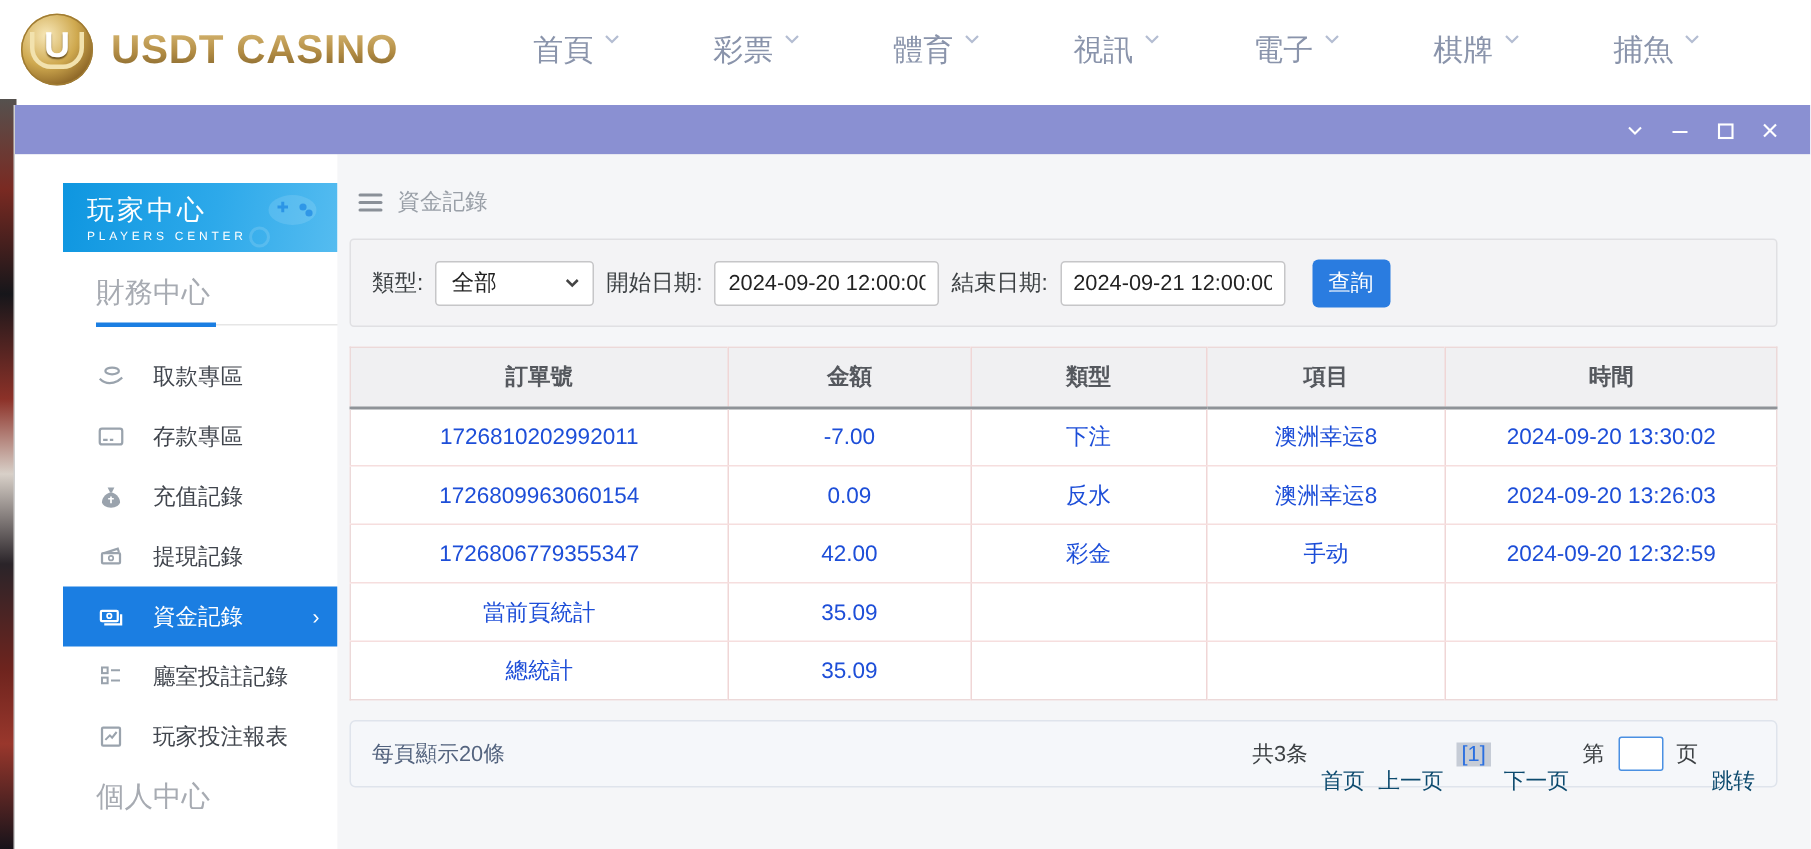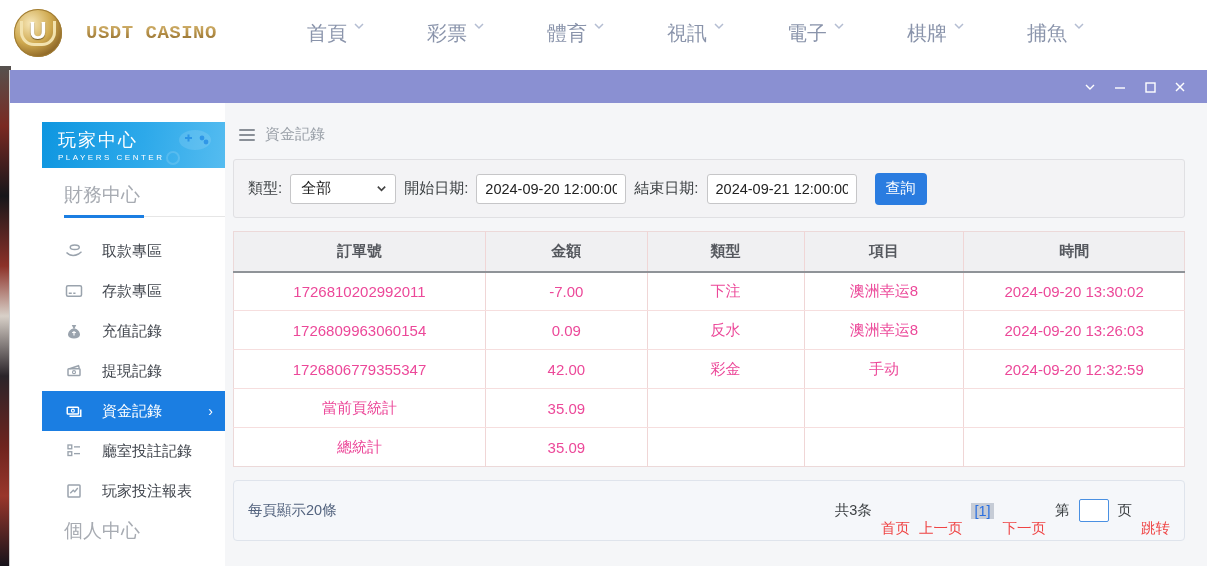--- a/index.html
+++ b/index.html
@@ -8,23 +8,23 @@
   .stage { position:relative; width:1207px; height:566px; overflow:hidden; background:#fff; }
 
   
   .topnav { position:absolute; left:0; top:0; width:1207px; height:66px; background:#fff; display:flex; align-items:center; }
   .logo { display:flex; align-items:center; margin-left:14px; }
   .logo-circle { width:48px; height:48px; border-radius:50%;
     background:radial-gradient(circle at 35% 30%, #f7e7b8, #cfa94f 45%, #8a6325 78%, #5e4317);
     display:flex; align-items:center; justify-content:center; box-shadow:0 0 0 1px #a07c33 inset; }
   .logo-letter { font-size:24px; font-weight:bold; color:#fff; text-shadow:0 1px 1px #6e5420;
     border:3px solid #f2e2ae; border-top:none; border-radius:0 0 14px 14px; padding:0 6px 2px; line-height:20px; }
-  .logo-word { margin-left:24px; font-size:19px; font-weight:800; letter-spacing:.5px;
+  .logo-word { margin-left:12px; font-size:27px; font-weight:800; letter-spacing:.5px;
     background:linear-gradient(180deg,#dcbd78 0%,#b18b43 55%,#7d5f2a 100%);
-    -webkit-background-clip:text; background-clip:text; color:transparent;font-family:Liberation Mono, monospace; }
+    -webkit-background-clip:text; background-clip:text; color:transparent; }
   .nav-items { display:flex; margin-left:90px; }
   .nav-item { display:flex; gap:6px; margin-right:62px; color:#8a94ab; font-size:20px; cursor:pointer; }
   .nav-item .chev { color:#b4bdd2; display:flex; }
 
   
   .photo-strip { position:absolute; left:0; top:66px; width:11px; height:500px;
     background:linear-gradient(180deg,#55514e 0%,#7a2a22 12%,#16161a 26%,#8c3128 40%,#d8d0c8 50%,#2a2429 62%,#6e241e 76%,#99372c 86%,#17131a 100%); }
 
   
   .window { position:absolute; left:10px; top:70px; width:1197px; height:496px;
@@ -64,30 +64,30 @@
   .date-input { width:150px; height:30px; background:#fff; border:1px solid #c6c6c8; border-radius:3px;
     font-size:14.5px; color:#222; padding:0 8px; font-family:"Liberation Sans","DejaVu Sans",sans-serif; }
   .query-btn { margin-left:10px; width:52px; height:32px; background:#2a7ce0; color:#fff; border:none; border-radius:4px;
     font-size:15px; cursor:pointer; font-family:inherit; }
 
   .data-table { margin-top:13px; width:100%; border-collapse:collapse; background:#fff; font-size:15px;
     border:1px solid #ecd9d9; }
   .data-table th { height:40px; background:#f0f0f2; color:#55585e; font-weight:700;
     border-right:1px solid #f0d6d6; border-bottom:2px solid #8f9398;font-family:Liberation Serif, serif; }
   .data-table th:last-child { border-right:none; }
-  .data-table td { height:39px; text-align:center; color:#ec4899;
+  .data-table td { height:39px; text-align:center; color:#1d4ed8;
     border-right:1px solid #f0d6d6; border-bottom:1px solid #f6dede;margin-top:28px; }
   .data-table td:last-child { border-right:none; }
   .data-table tr:last-child td { border-bottom:none; }
 
-  .pager { margin-top:13px; height:61px; background:#f5f7fa; border:1px solid #dfe4ec; border-radius:4px;
+  .pager { margin-top:13px; height:45px; background:#f5f7fa; border:1px solid #dfe4ec; border-radius:4px;
     display:flex; align-items:center; justify-content:space-between; padding:0 14px; font-size:14.5px; }
   .pager-left { color:#53637e; }
   .pager-right { display:flex; align-items:center; gap:9px; color:#3c4043; }
-  .plink { color:#ef4444; cursor:pointer;margin-top:36px; }
+  .plink { color:#0c4a6e; cursor:pointer;margin-top:36px; }
   .pcurrent { color:#2a6fe0; background:#c6ccd6; padding:0 3px; cursor:default; }
   .jump-input { width:30px; height:23px; border:1px solid #4a90e2; border-radius:2px; background:#fff; }
 
   svg { display:block; }
 </style>
 </head>
 <body>
 
 <div class="stage">
 

